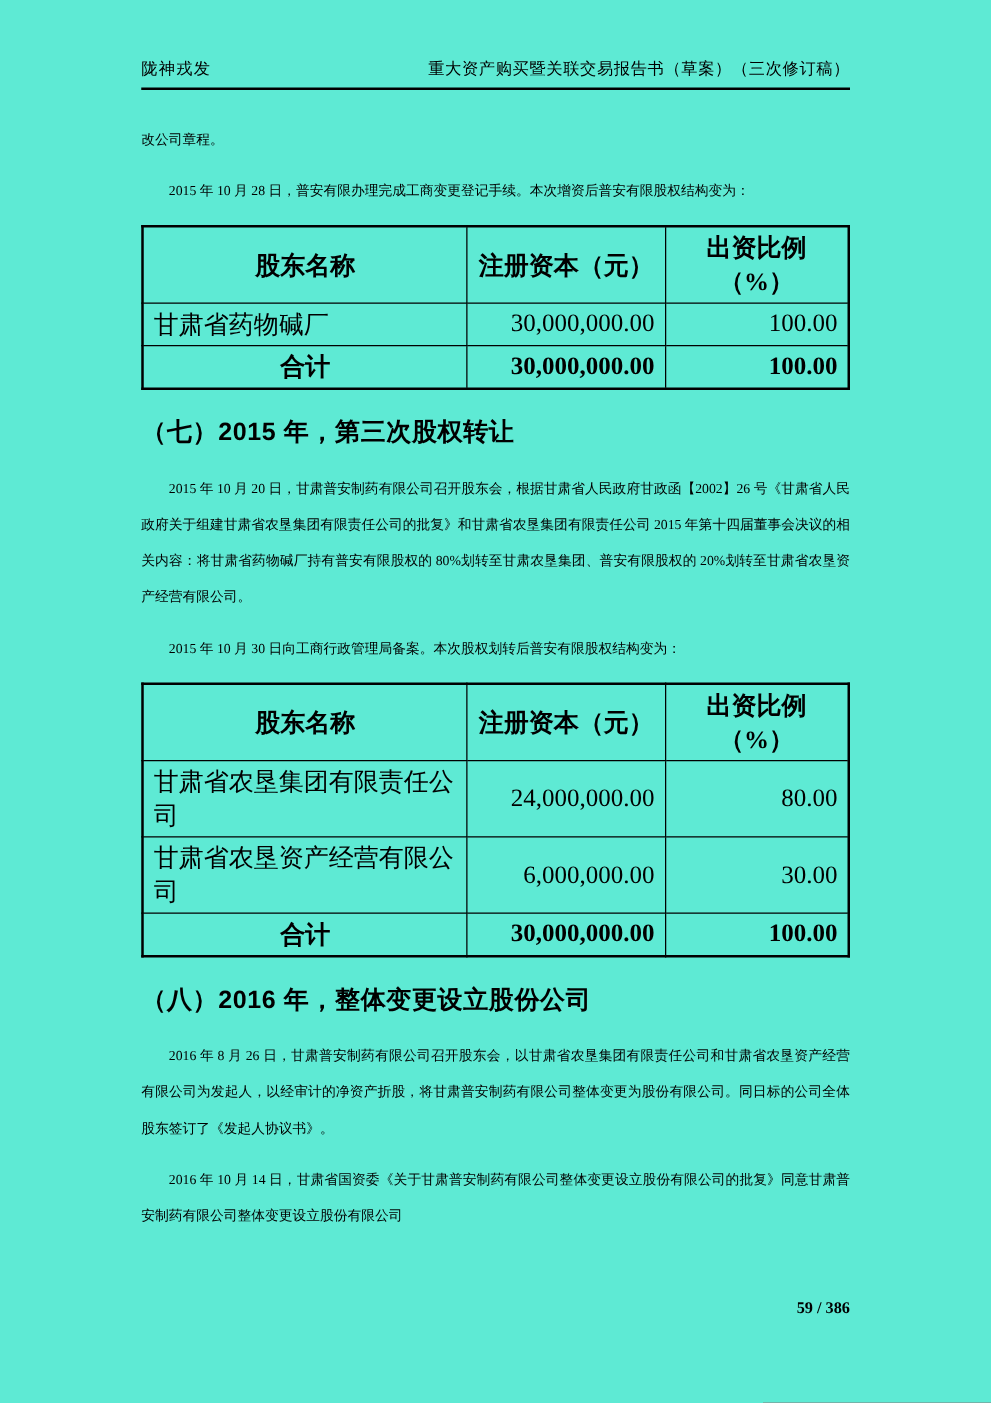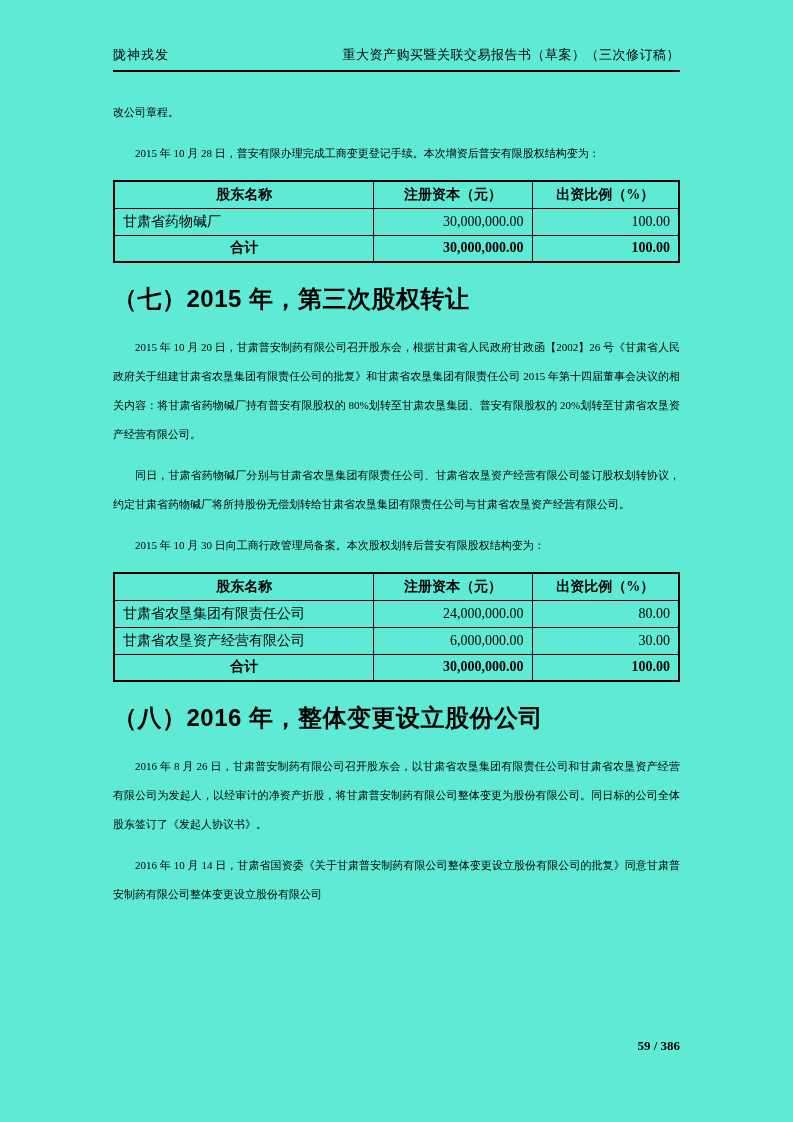--- a/index.html
+++ b/index.html
@@ -31,32 +31,32 @@
   p.para {
     font-size: 11px;
     line-height: 29px;
     text-align: justify;
     text-indent: 2em;
     margin-bottom: 12px;
   }
   p.para.no-indent { text-indent: 0; }
   h2.sec-heading {
     font-family: "Liberation Sans", "DejaVu Sans", sans-serif;
-    font-size: 24px;
+    font-size: 20px;
     font-weight: 700;
     margin: 20px 0 18px 0;
     letter-spacing: 0.5px;
   }
   
   table.data-table {
     width: 100%;
     border-collapse: collapse;
     border: 2px solid #000;
     margin: 4px 0 14px 0;
-    font-size: 14px;
+    font-size: 20px;
   }
   table.data-table th, table.data-table td {
     border: 1px solid #000;
     padding: 3px 8px;
     height: 27px;
     vertical-align: middle;
   }
   table.data-table th {
     font-weight: 700;
     text-align: center;
@@ -117,21 +117,20 @@
           <td class="cell-num">30,000,000.00</td>
           <td class="cell-num">100.00</td>
         </tr>
       </tbody>
     </table>
 
     <h2 class="sec-heading">（七）2015 年，第三次股权转让</h2>
 
     <p class="para">2015 年 10 月 20 日，甘肃普安制药有限公司召开股东会，根据甘肃省人民政府甘政函【2002】26 号《甘肃省人民政府关于组建甘肃省农垦集团有限责任公司的批复》和甘肃省农垦集团有限责任公司 2015 年第十四届董事会决议的相关内容：将甘肃省药物碱厂持有普安有限股权的 80%划转至甘肃农垦集团、普安有限股权的 20%划转至甘肃省农垦资产经营有限公司。</p>
 
-    <p class="para">同日，甘肃省药物碱厂分别与甘肃省农垦集团有限责任公司、甘肃省农垦资产经营有限公司签订股权划转协议，约定甘肃省药物碱厂将所持股份无偿划转给甘肃省农垦集团有限责任公司与甘肃省农垦资产经营有限公司。</p>
 
     <p class="para">2015 年 10 月 30 日向工商行政管理局备案。本次股权划转后普安有限股权结构变为：</p>
 
     <table class="data-table">
       <colgroup>
           <col class="col-name">
           <col class="col-capital">
           <col class="col-ratio">
         </colgroup>
       <thead>

